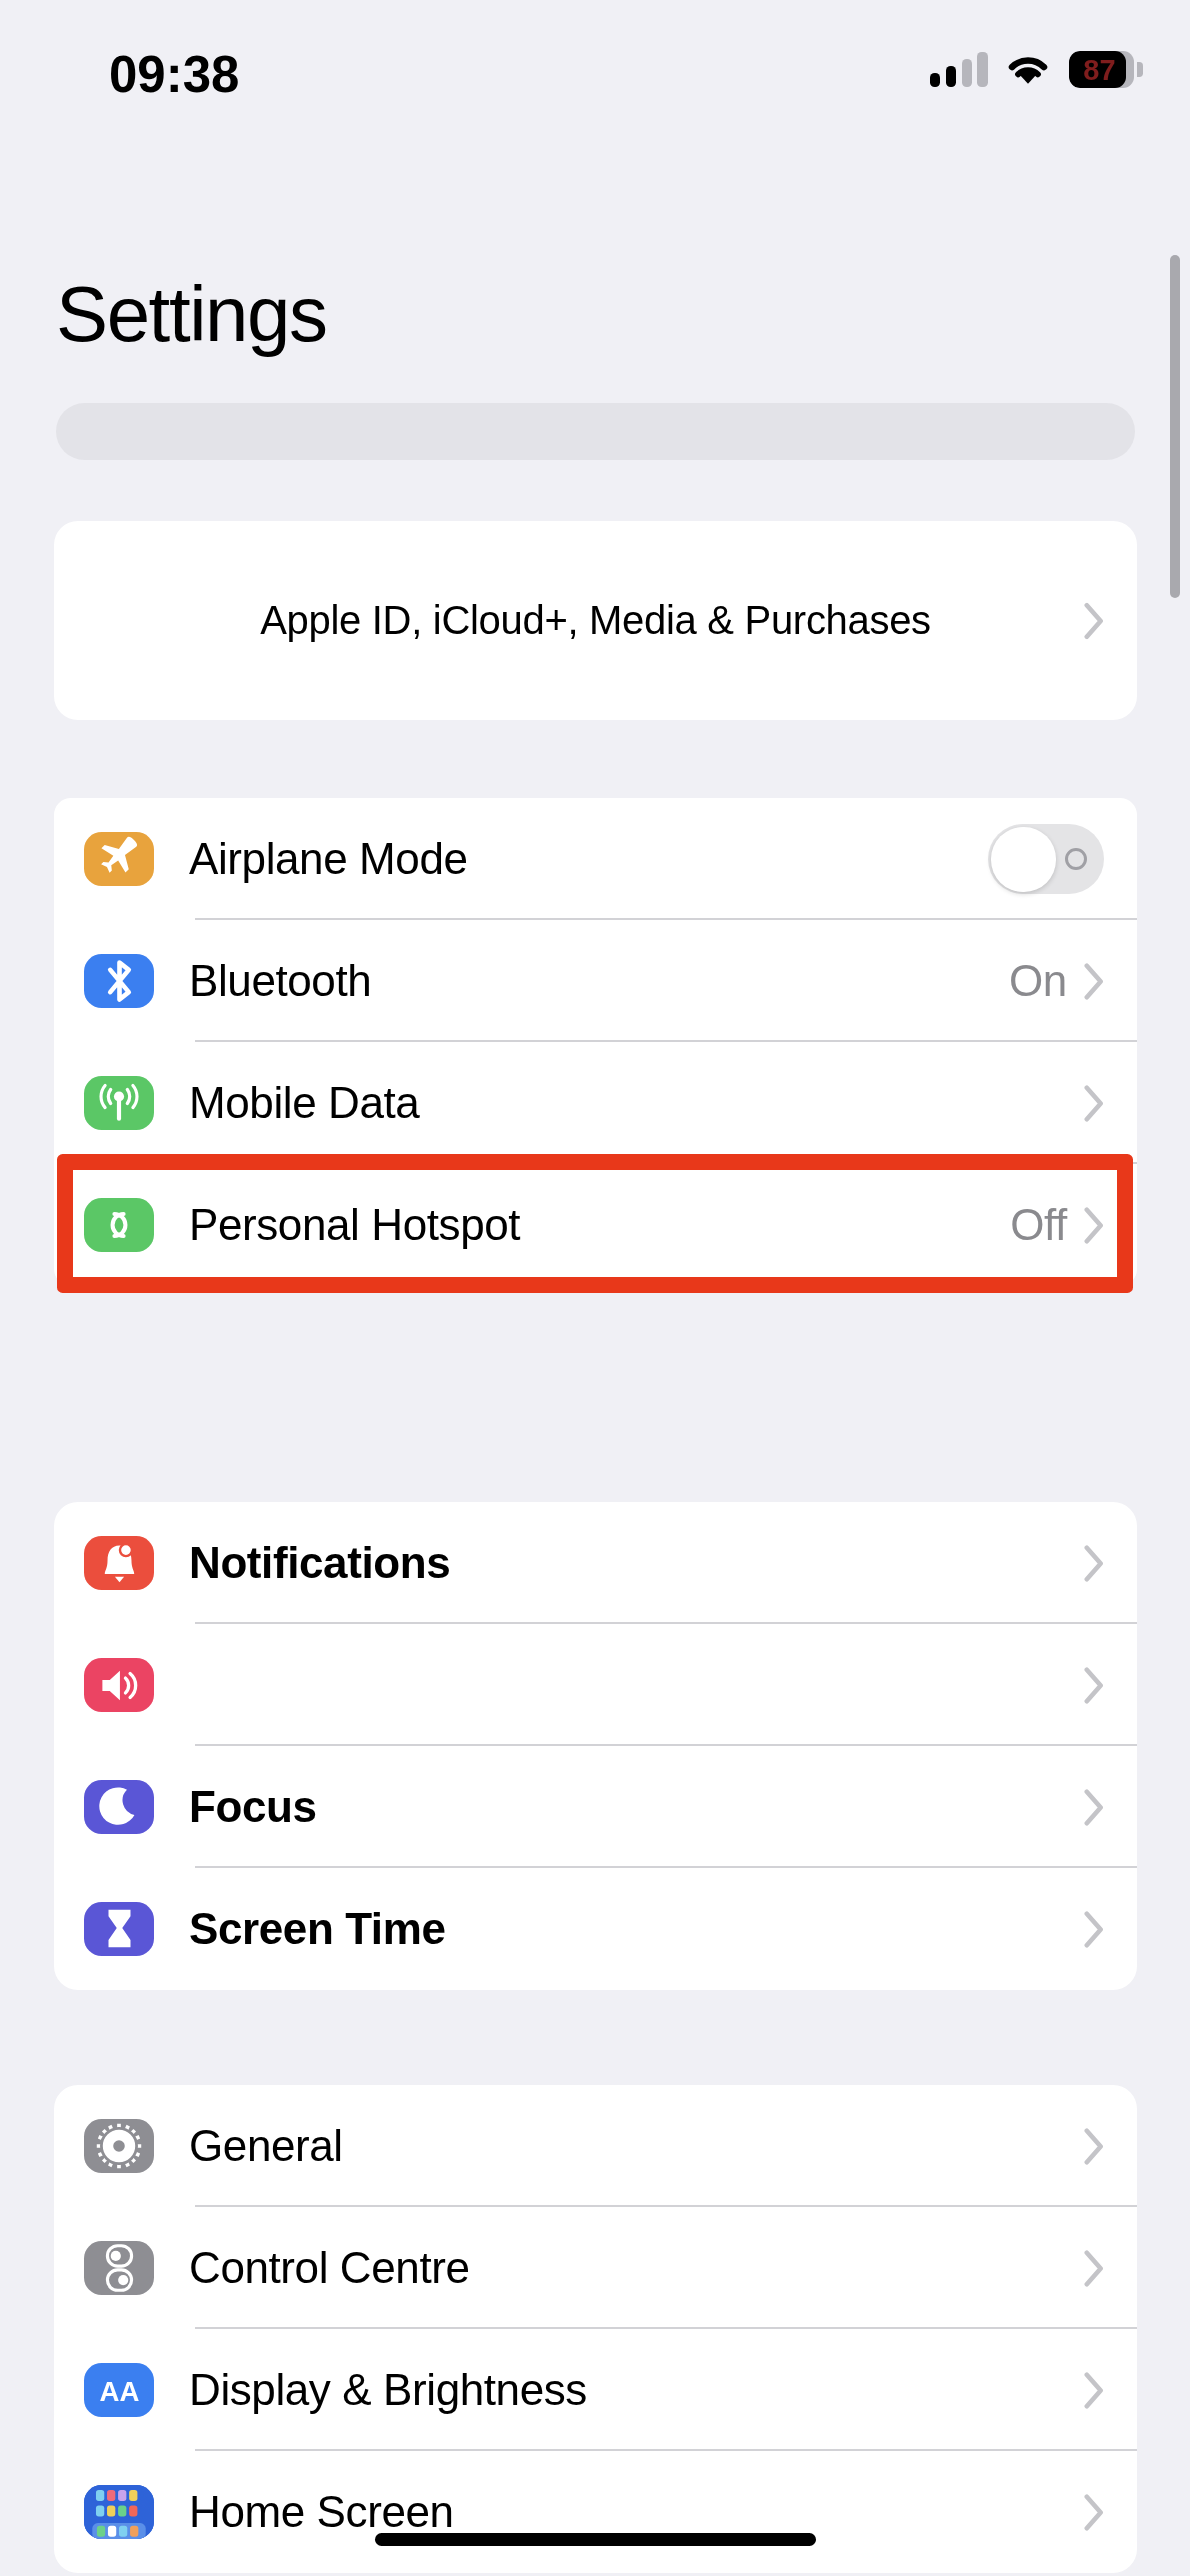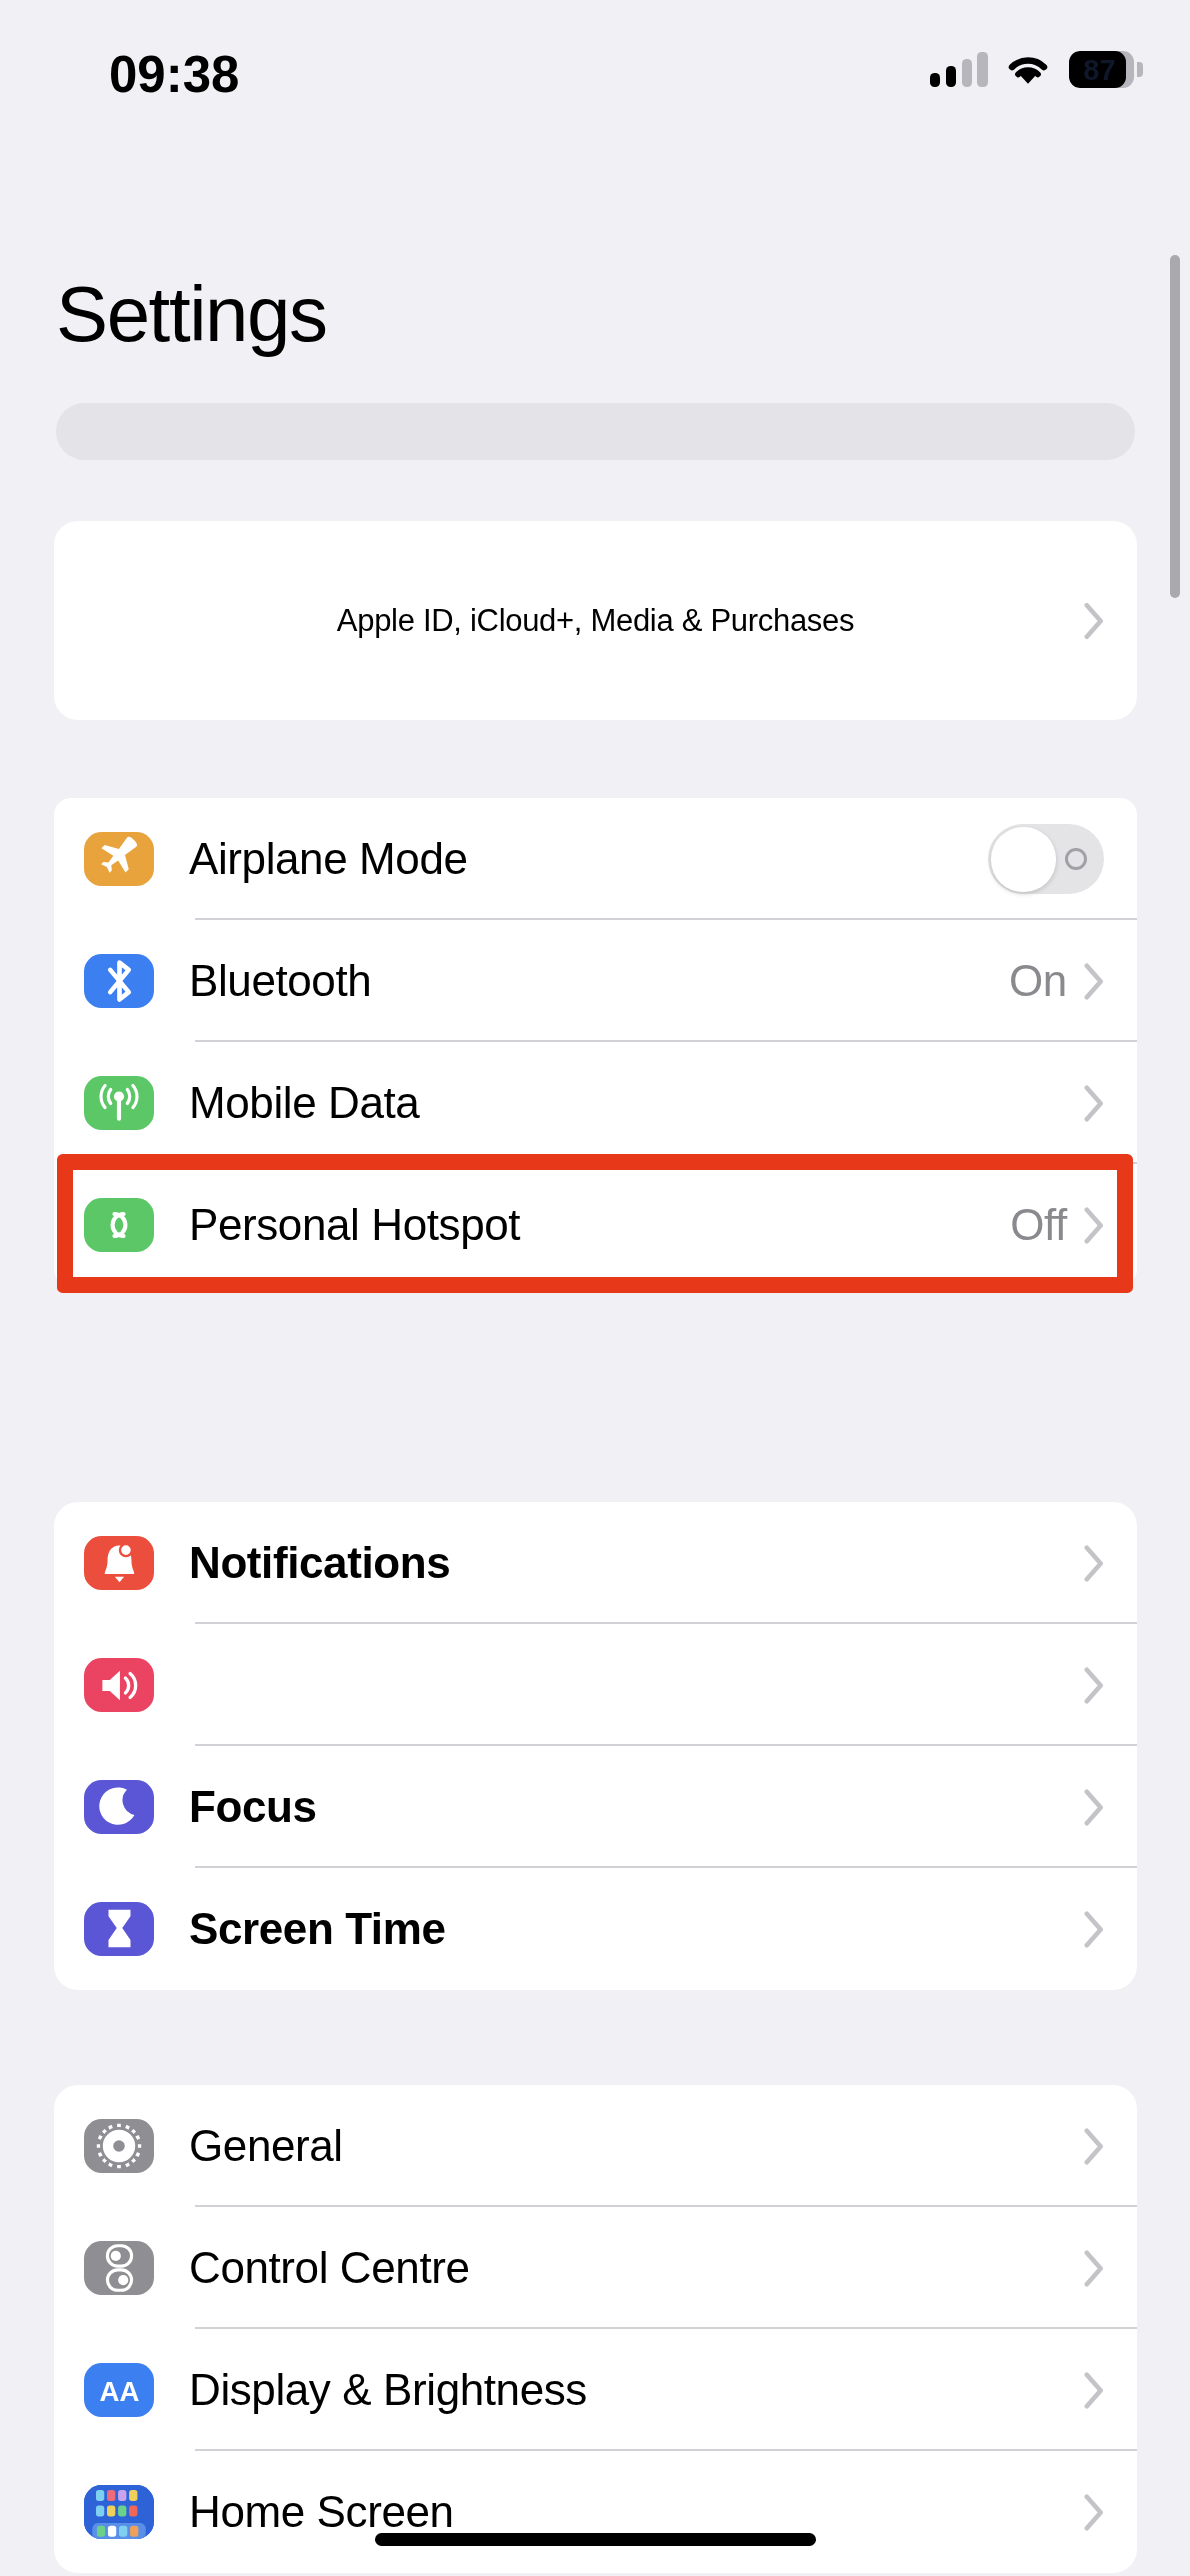--- a/index.html
+++ b/index.html
@@ -88,21 +88,21 @@
     background: #000000;
     border-radius: 11px;
   }
   .battery-pct {
     position: absolute;
     left: 0; top: 0;
     width: 61px;
     height: 37px;
     line-height: 38px;
     text-align: center;
-    color: #0f172a;
+    color: #7f1d1d;
     font-size: 29px;
     font-weight: bold;
     font-family: "Liberation Sans", sans-serif;
   }
   .battery-cap {
     width: 6.5px;
     height: 15px;
     margin-left: 2.8px;
     border-radius: 0 3.7px 3.7px 0;
     background: #B6B6BC;
@@ -199,21 +199,21 @@
 
   
   .appleid-row {
     position: relative;
     height: 199px;
     display: flex;
     align-items: center;
     justify-content: center;
   }
   .appleid-text {
-    font-size: 31px;
+    font-size: 40px;
     color: #000000;
     letter-spacing: -0.3px;
   }
   .appleid-chevron {
     position: absolute;
     right: 33px;
     top: 50%;
     transform: translateY(-50%);
     width: 20.4px;
     height: 37px;

